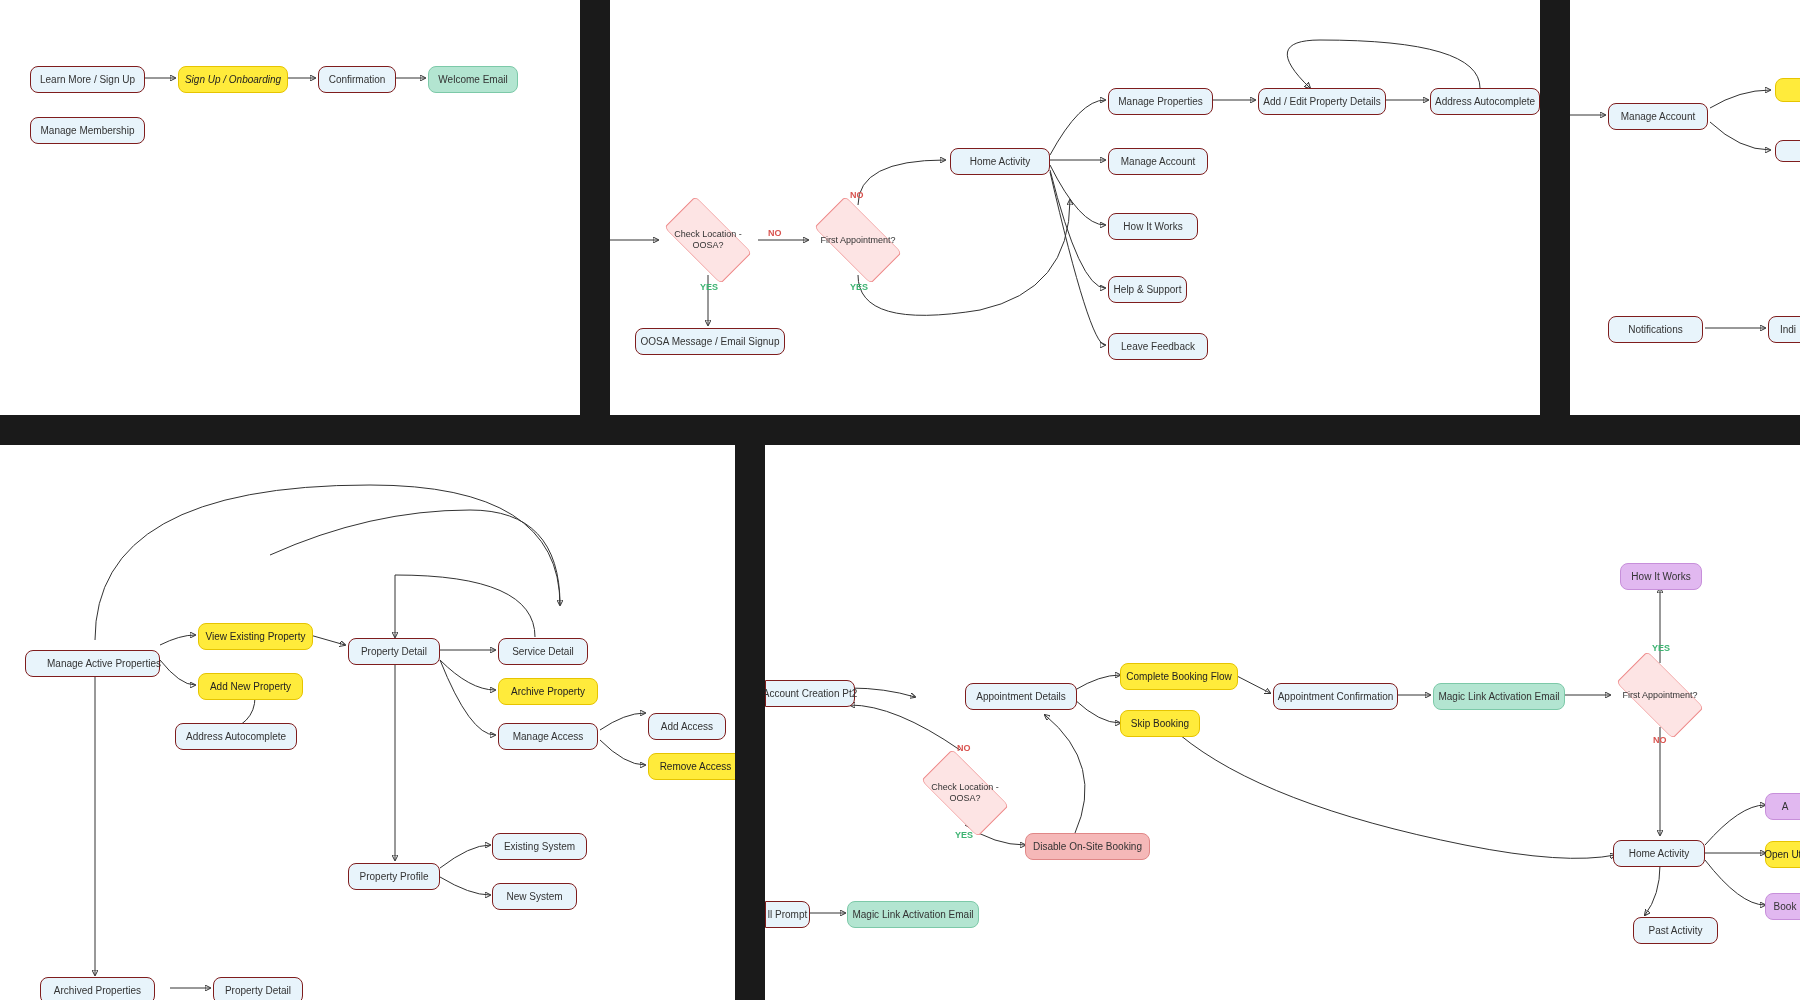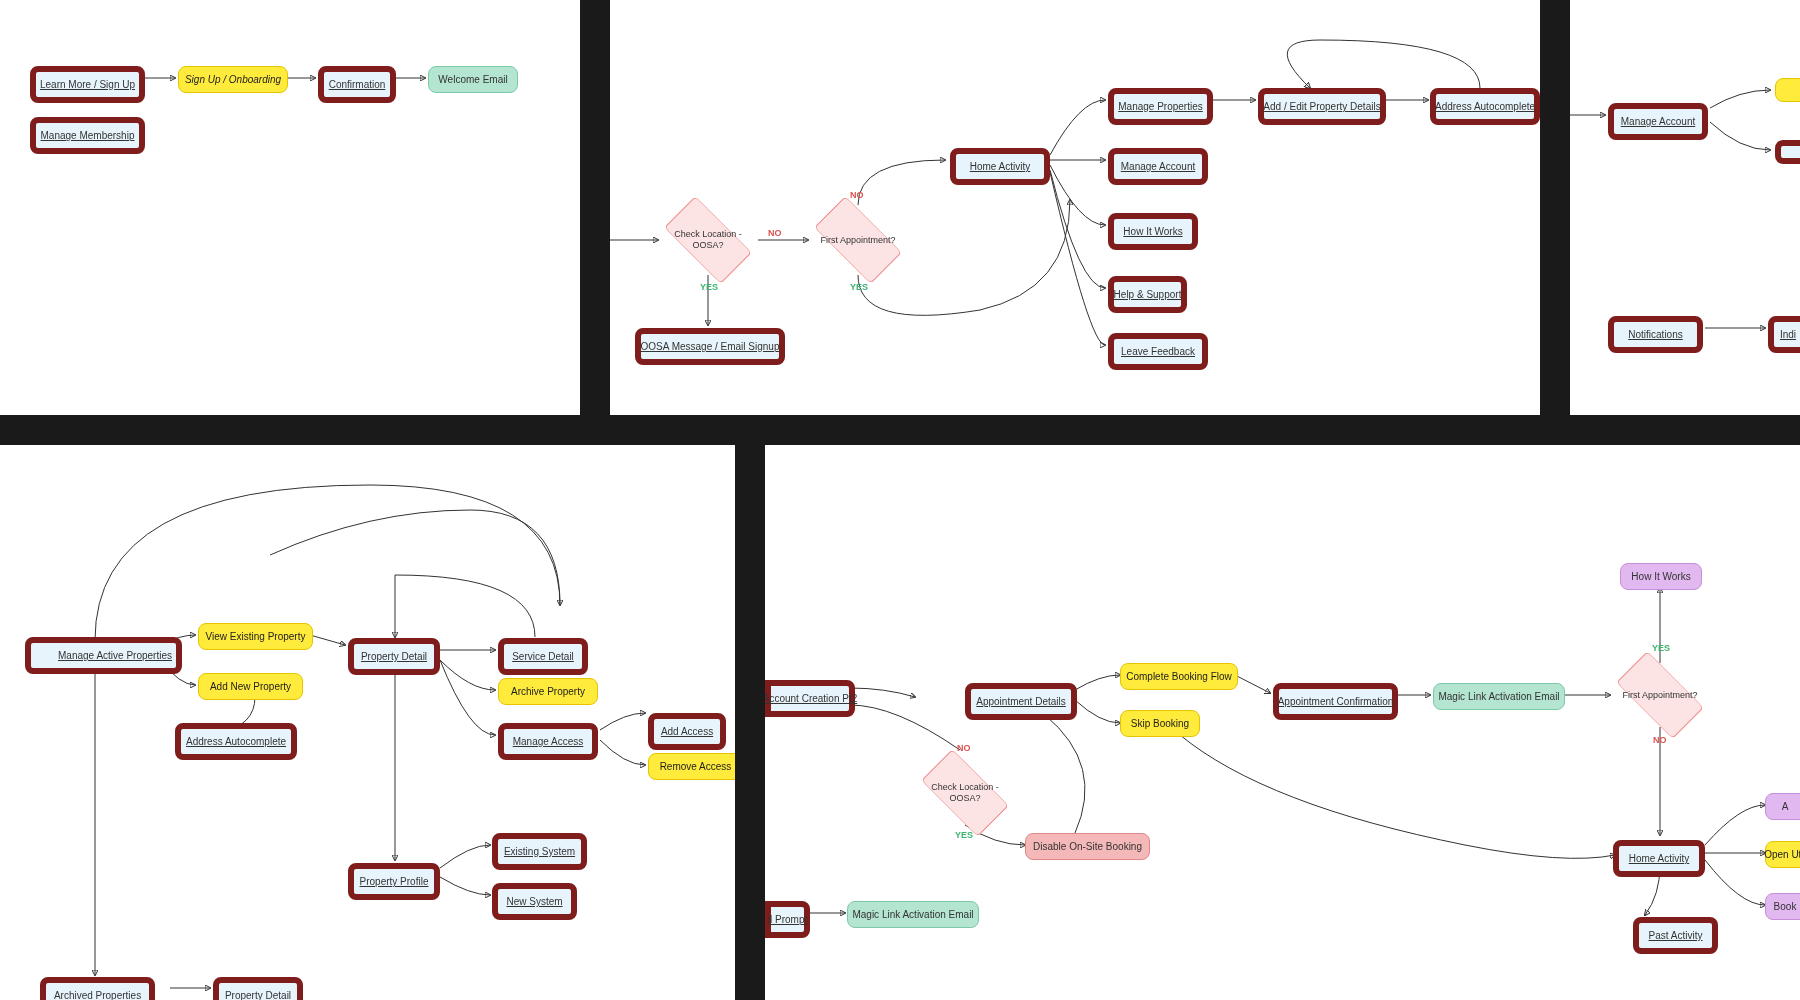--- a/index.html
+++ b/index.html
@@ -26,23 +26,22 @@
     text-align: center;
     font-size: 10px;
     line-height: 1.3;
     display: flex;
     align-items: center;
     justify-content: center;
     white-space: nowrap;
   }
   .node.blue {
     background: #e8f4fb;
-    border: 6px solid #7f1d1d;
-    color: #333;
-    text-decoration: underline;
+    border: 1px solid #7f1d1d;
+    color: #333;
   }
   .node.yellow {
     background: #ffeb3b;
     border: 1px solid #e6c400;
     color: #222;
   }
   .node.green {
     background: #b3e5d1;
     border: 1px solid #7cc9a8;
     color: #333;
@@ -233,21 +232,21 @@
     <path d="M 440 423 Q 470 400 490 400" marker-end="url(#ah4)"></path>
     <path d="M 440 432 Q 470 450 490 450" marker-end="url(#ah4)"></path>
 
     <line x1="95" y1="220" x2="95" y2="530" marker-end="url(#ah4)"></line>
 
     <line x1="170" y1="543" x2="210" y2="543" marker-end="url(#ah4)"></line>
 
     <path d="M 535 192 Q 535 130 395 130 L 395 192" marker-end="url(#ah4)"></path>
   </svg>
 
-  <div class="node blue" style="left:25px; top:192px; width:157px;padding-left:33px;">Manage Active Properties</div>
+  <div class="node blue" style="left:25px; top:205px; width:135px;padding-left:33px;">Manage Active Properties</div>
   <div class="node yellow" style="left:198px; top:178px; width:115px;">View Existing Property</div>
   <div class="node yellow" style="left:198px; top:228px; width:105px;">Add New Property</div>
   <div class="node blue" style="left:175px; top:278px; width:122px;">Address Autocomplete</div>
   <div class="node blue" style="left:348px; top:193px; width:92px;">Property Detail</div>
   <div class="node blue" style="left:498px; top:193px; width:90px;">Service Detail</div>
   <div class="node yellow" style="left:498px; top:233px; width:100px;">Archive Property</div>
   <div class="node blue" style="left:498px; top:278px; width:100px;">Manage Access</div>
   <div class="node blue" style="left:648px; top:268px; width:78px;">Add Access</div>
   <div class="node yellow" style="left:648px; top:308px; width:95px;">Remove Access</div>
   <div class="node blue" style="left:348px; top:418px; width:92px;">Property Profile</div>

